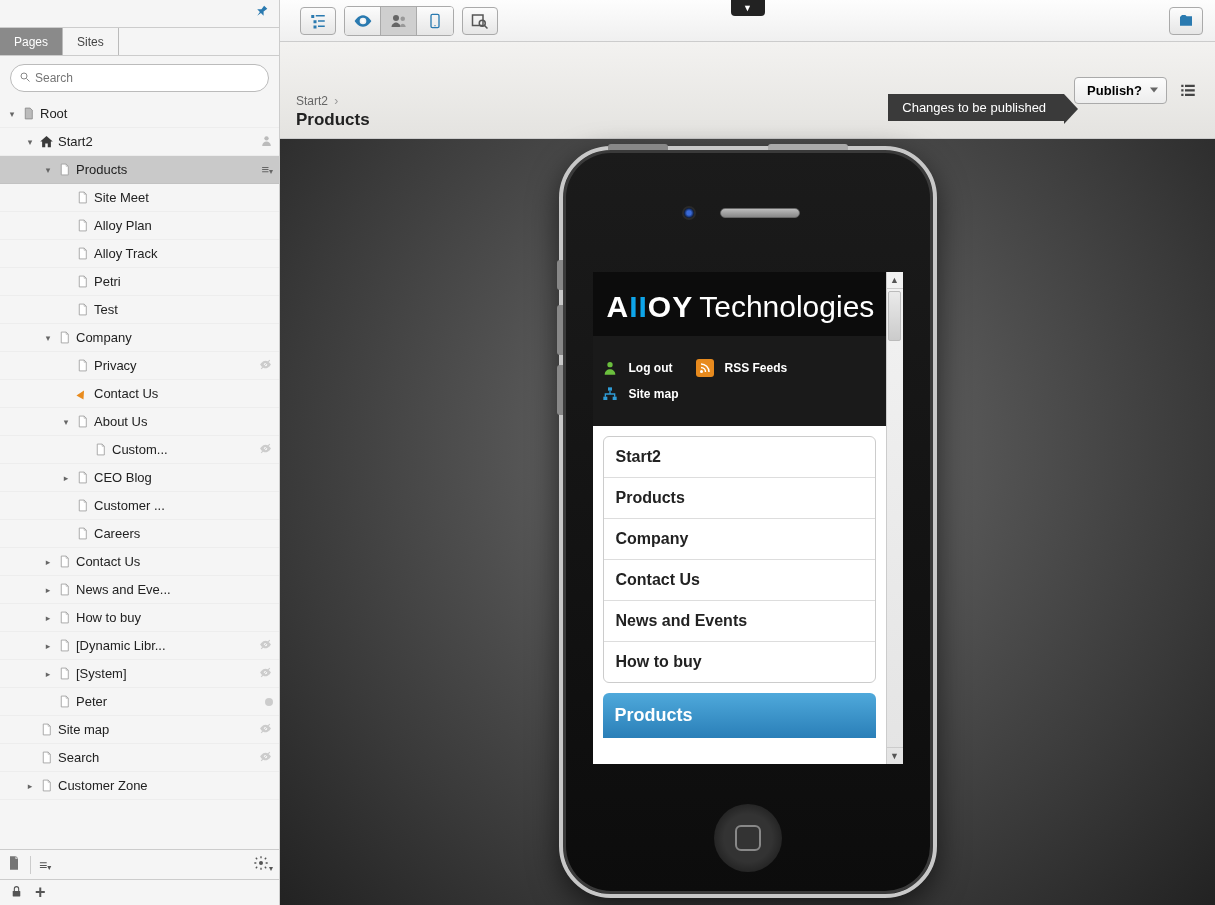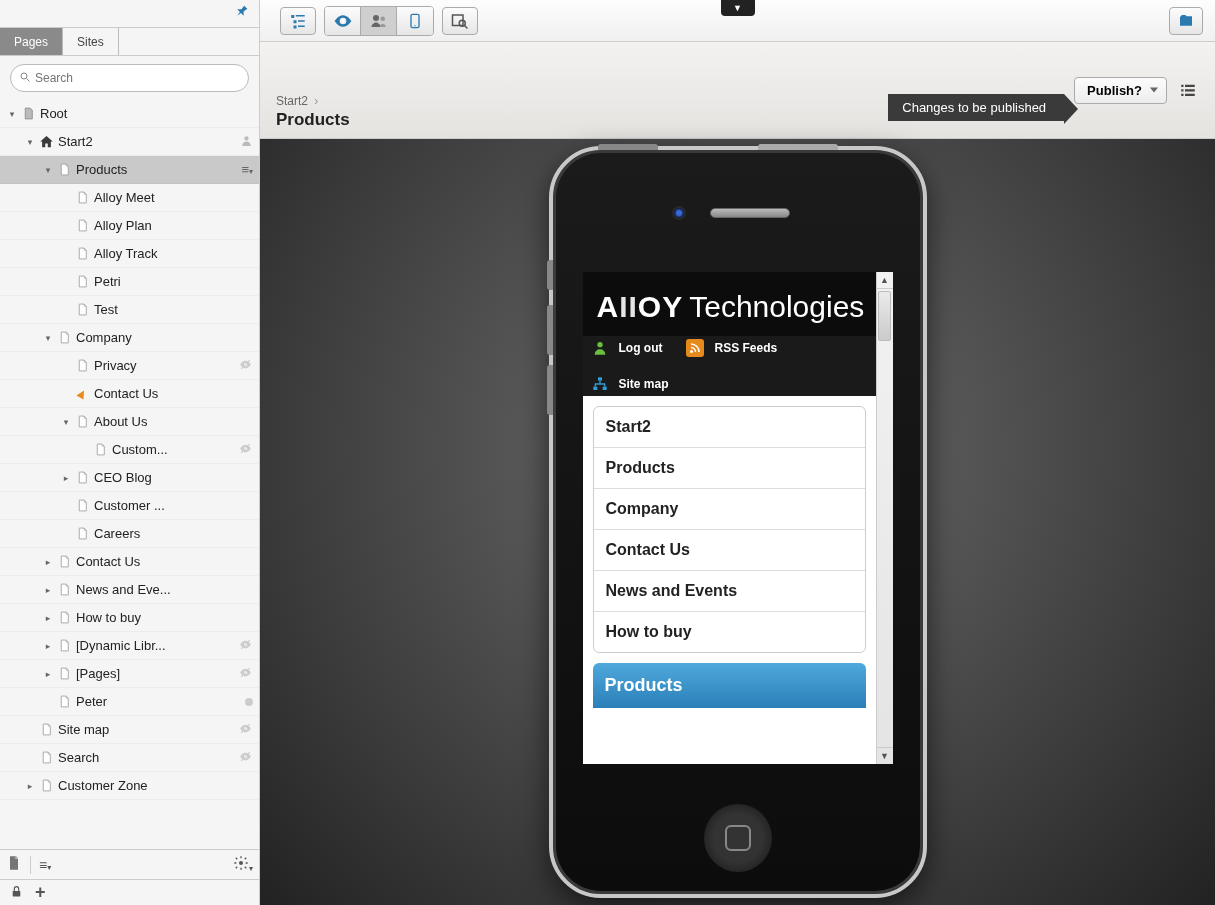--- a/index.html
+++ b/index.html
@@ -1,20 +1,20 @@
 <!DOCTYPE html>
 <html><head>
 <meta charset="utf-8">
 <style>
 * { box-sizing: border-box; margin: 0; padding: 0; font-family: "Helvetica Neue", Arial, sans-serif; }
 html, body { width: 1215px; height: 905px; overflow: hidden; background: #fff; }
 .app { display: flex; height: 100%; }
 
 
-.sidebar { width: 260px; background: #f5f5f5; border-right: 1px solid #ccc; display: flex; flex-direction: column; position: relative; }
+.sidebar { width: 280px; background: #f5f5f5; border-right: 1px solid #ccc; display: flex; flex-direction: column; position: relative; }
 .pin-bar { height: 28px; border-bottom: 1px solid #ccc; display: flex; justify-content: flex-end; align-items: center; padding-right: 8px; }
 .pin-icon { color: #2a7ab0; font-size: 16px; }
 .tab-bar { display: flex; height: 28px; border-bottom: 1px solid #ccc; }
 .tab { padding: 0 14px; display: flex; align-items: center; font-size: 12px; color: #444; border-right: 1px solid #bbb; cursor: pointer; }
 .tab.active { background: #8a8a8a; color: #fff; }
 .search-wrap { padding: 8px 10px; }
 .search-inner { display: flex; align-items: center; border: 1px solid #bbb; border-radius: 14px; background: #fff; padding: 2px 8px; }
 .search-inner input { border: none; outline: none; font-size: 12px; flex: 1; padding: 4px; }
 
 .tree { flex: 1; overflow: auto; font-size: 13px; color: #222; }
@@ -71,22 +71,22 @@
 .screen { position:absolute; top:122px; left:30px; right:30px; bottom:130px; background:#fff; overflow:hidden; display:flex;}
 .screen-content { flex:1; overflow:auto; background:#fff; }
 .screen-scroll { width:17px; background:linear-gradient(#f2f2f2,#e4e4e4); border-left:1px solid #ccc; display:flex; flex-direction:column; align-items:center;}
 .scroll-arrow { width:100%; height:17px; display:flex; align-items:center; justify-content:center; font-size:9px; color:#555; border-bottom:1px solid #ccc;}
 .scroll-arrow.bottom { border-top:1px solid #ccc; border-bottom:none; margin-top:auto;}
 .scroll-thumb { width:13px; height:50px; margin-top:2px; background:linear-gradient(#eaeaea,#cbcbcb); border:1px solid #bbb; border-radius:2px;}
 
 .site-header { background:#0c0c0c; color:#fff; padding:18px 14px 12px; }
 .site-logo { display:flex; align-items:baseline; gap:6px; font-size:30px; font-weight:400;}
 .logo-mark { font-weight:900; letter-spacing:1px;}
-.logo-ii { color:#e5e5e5; }
-.site-utility { background:#1a1a1a; color:#fff; display:flex; flex-wrap:wrap; padding:3px 8px; gap: 18px 24px; font-size:12px; font-weight:bold;}
+.logo-ii { color:#0ea5e9; }
+.site-utility { background:#1a1a1a; color:#fff; display:flex; flex-wrap:wrap; padding:23px 8px; gap: 8px 24px; font-size:12px; font-weight:bold;}
 .util-item { display:flex; align-items:center; gap:10px; }
 .util-icon { width:18px; height:18px; display:inline-flex; align-items:center; justify-content:center; border-radius:3px; font-size:13px;}
 .util-icon.green { color:#6bbf3e; }
 .util-icon.orange { background:#e78a1e; color:#fff;}
 .util-icon.blue { color:#2f9cd6;}
 
 .site-nav { margin:10px; border:1px solid #ccc; border-radius:6px; overflow:hidden;}
 .nav-row { padding:11px 12px; font-size:16px; font-weight:bold; color:#222; border-bottom:1px solid #ddd; }
 .nav-row:last-child { border-bottom:none;}
 
@@ -162,21 +162,21 @@
         </div>
         <div class="tree-row">
           <span class="pad" style="width:60px"></span>
           <span class="toggle" style="visibility:hidden;"></span>
           <span class="node-icon ">
             <svg width="13" height="15" viewBox="0 0 24 24">
               <path fill="#fff" stroke="#999" stroke-width="1.5" d="M6 2h9l4 4v16H6z"></path>
               <path fill="none" stroke="#999" d="M15 2v4h4"></path>
             </svg>
           </span>
-          <span class="node-label">Alloy Meet</span>
+          <span class="node-label">Site Meet</span>
         </div>
         <div class="tree-row">
           <span class="pad" style="width:60px"></span>
           <span class="toggle" style="visibility:hidden;"></span>
           <span class="node-icon ">
             <svg width="13" height="15" viewBox="0 0 24 24">
               <path fill="#fff" stroke="#999" stroke-width="1.5" d="M6 2h9l4 4v16H6z"></path>
               <path fill="none" stroke="#999" d="M15 2v4h4"></path>
             </svg>
           </span>
@@ -363,21 +363,21 @@
         </div>
         <div class="tree-row">
           <span class="pad" style="width:42px"></span>
           <span class="toggle">▸</span>
           <span class="node-icon ">
             <svg width="13" height="15" viewBox="0 0 24 24">
               <path fill="#fff" stroke="#999" stroke-width="1.5" d="M6 2h9l4 4v16H6z"></path>
               <path fill="none" stroke="#999" d="M15 2v4h4"></path>
             </svg>
           </span>
-          <span class="node-label">[Pages]</span>
+          <span class="node-label">[System]</span>
           <span class="row-right-icon"><svg width="15" height="13" viewBox="0 0 24 24">
               <path fill="#ccc" d="M12 5C6 5 2 12 2 12s4 7 10 7 10-7 10-7-4-7-10-7z"></path>
               <circle cx="12" cy="12" r="3" fill="#fff"></circle>
               <line x1="4" y1="20" x2="20" y2="4" stroke="#ccc" stroke-width="2"></line>
             </svg></span>
         </div>
         <div class="tree-row">
           <span class="pad" style="width:42px"></span>
           <span class="toggle" style="visibility:hidden;"></span>
           <span class="node-icon ">

